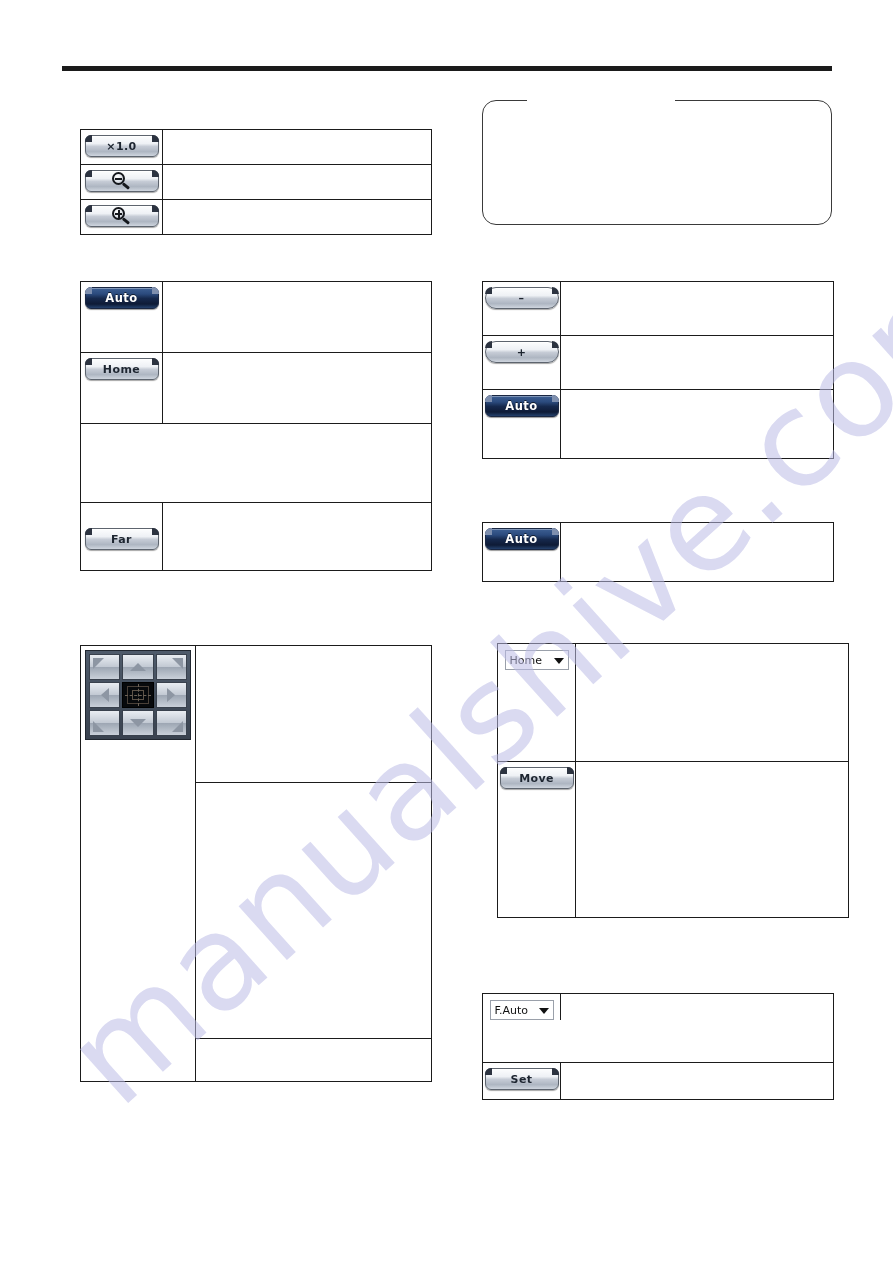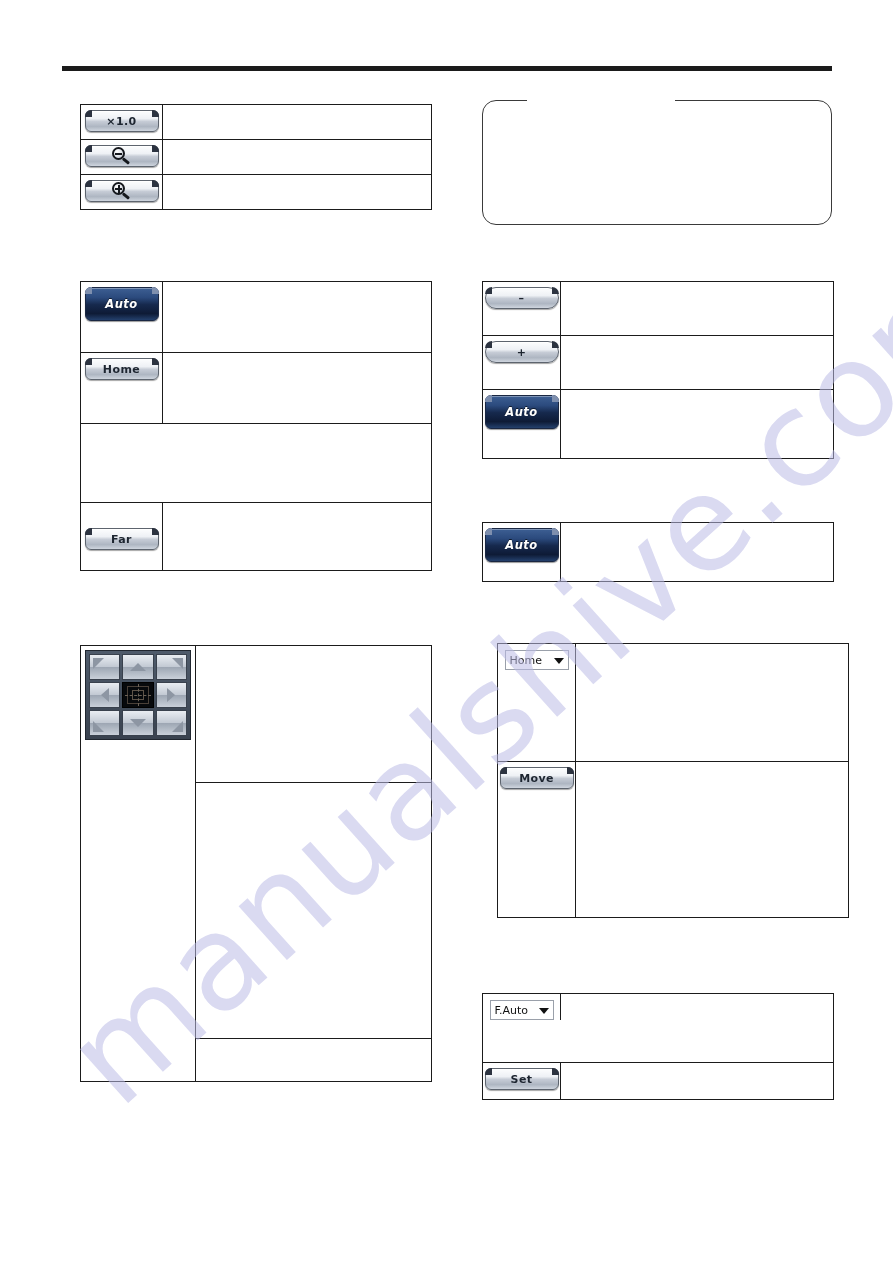--- a/index.html
+++ b/index.html
@@ -115,30 +115,29 @@
 
   
   .btn-pill{
     border-radius:11px;
   }
   .btn-pill::before{border-top-left-radius:11px;}
   .btn-pill::after{border-top-right-radius:11px;}
 
   
   .btn-navy{
-    width:74px;height:34px;
+    width:74px;height:22px;
     border-radius:6px;
     background:linear-gradient(to bottom,#3d5f93 0%,#2b4a7d 30%,#16294d 52%,#0e1b36 80%,#24406c 100%);
     border:1px solid #1a2742;
     box-shadow:inset 0 1px 0 rgba(255,255,255,.35), 0 1px 1px rgba(0,0,0,.4);
     color:#ffffff;
     font-size:11.5px;
     letter-spacing:.5px;
     text-shadow:0 -1px 0 rgba(0,0,0,.6);
-    font-style:italic;
   }
   .btn-navy::before{
     content:"";position:absolute;left:-1px;top:-1px;width:7px;height:7px;
     background:#7e8fae;border-top-left-radius:6px;
   }
   .btn-navy::after{
     content:"";position:absolute;right:-1px;top:-1px;width:7px;height:7px;
     background:#7e8fae;border-top-right-radius:6px;
   }
   .btn-navy .lbl{position:relative;z-index:2;}
@@ -279,21 +278,21 @@
     line-height:1.5;
   }
 </style>
 </head>
 <body>
 
 <div class="page">
 
   <div class="header-rule"></div>
 
-  <div class="tbl" style="left:80px; top:104px; width:350px;">
+  <div class="tbl" style="left:80px; top:129px; width:350px;">
     <div class="row" style="height:34px;">
       <div class="cell-btn" style="width:82px;">
         <div class="btn btn-silver">
           <span class="lbl">×1.0</span>
         </div>
       </div>
       <div class="cell-desc"></div>
     </div>
     <div class="row" style="height:34px;">
       <div class="cell-btn" style="width:82px;">

